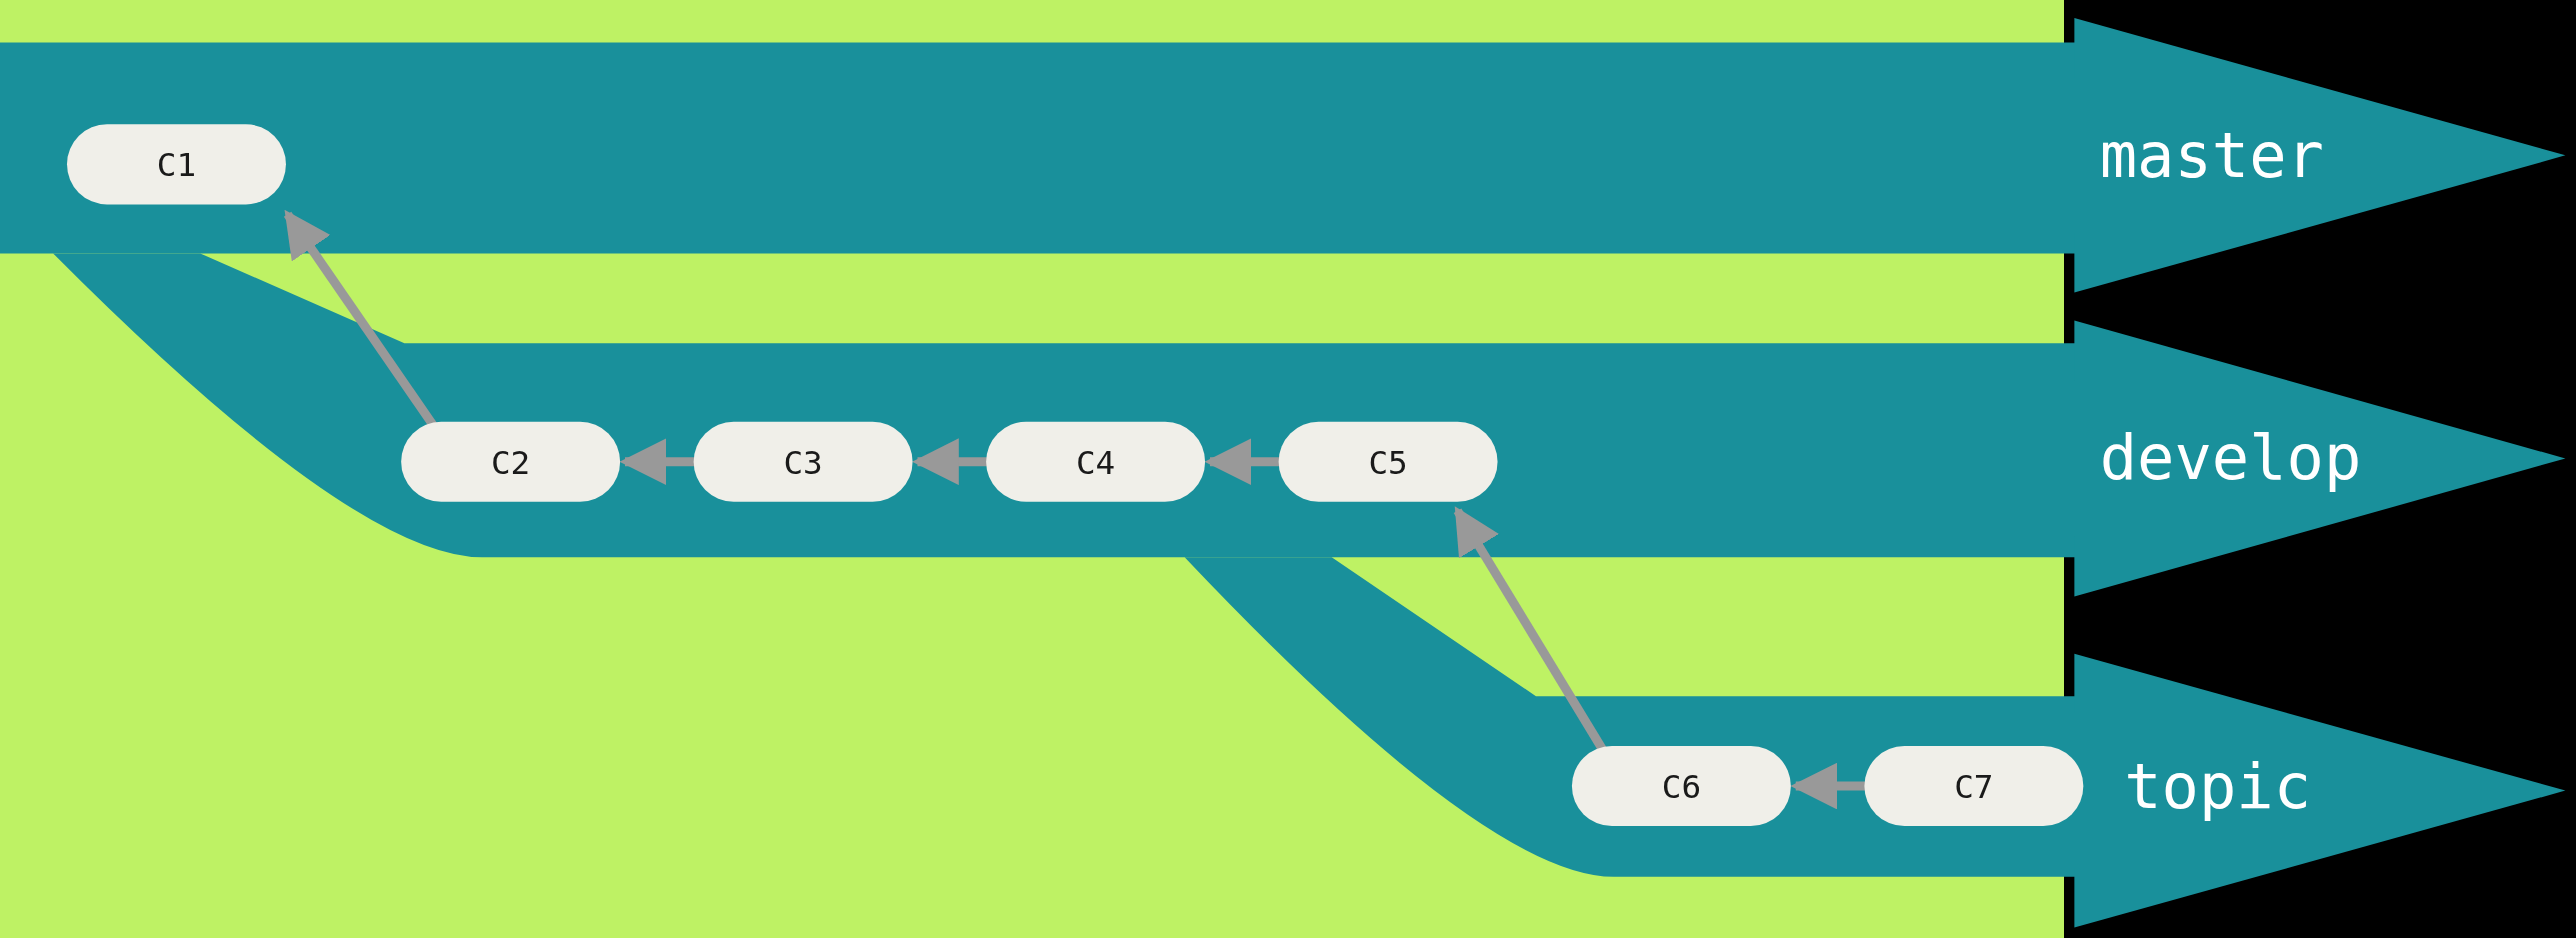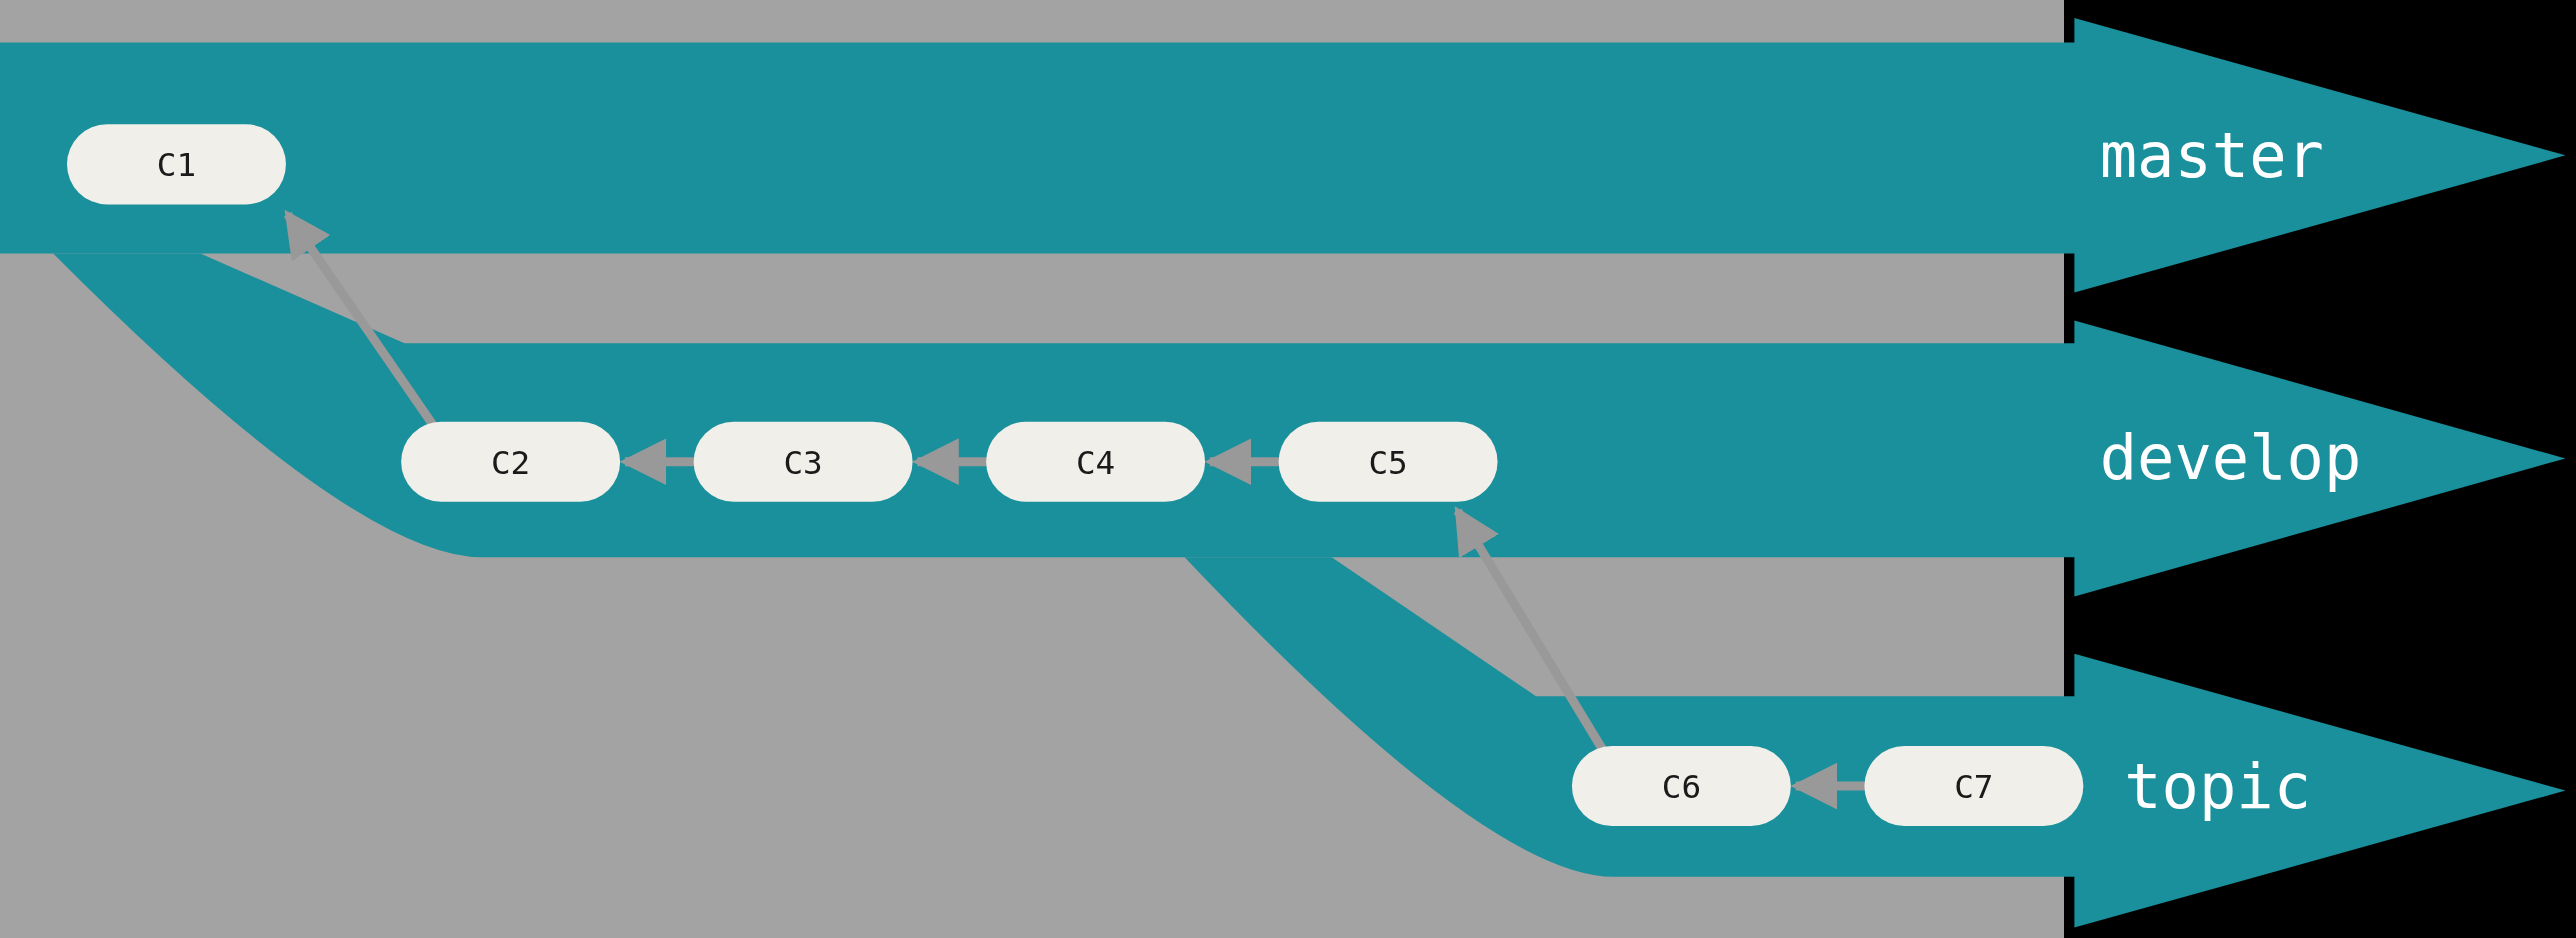--- a/index.html
+++ b/index.html
@@ -1,18 +1,18 @@
 <!DOCTYPE html>
 <html style="font-size:13px"><head>
 <meta charset="utf-8">
 <style>
   html,body{margin:0;padding:0;background:#000;}
   body{width:2576px;height:939px;overflow:hidden;
        font-family:"DejaVu Sans Mono","Liberation Mono",monospace;}
-  #stage{position:relative;width:2064px;height:939px;background:#a3a3a3;}
+  #stage{position:relative;width:2064px;height:939px;background:#bef264;}
   #stage svg{position:absolute;left:0;top:0;}
   .node-label{font-family:"DejaVu Sans Mono","Liberation Mono",monospace;
               font-size:40px;fill:#1a1a1a;dominant-baseline:central;text-anchor:middle;}
   .branch-label{font-family:"DejaVu Sans Mono","Liberation Mono",monospace;
                 font-size:76px;fill:#ffffff;dominant-baseline:central;text-anchor:start;}
 </style>
 </head>
 <body>
 
 <div id="stage">

